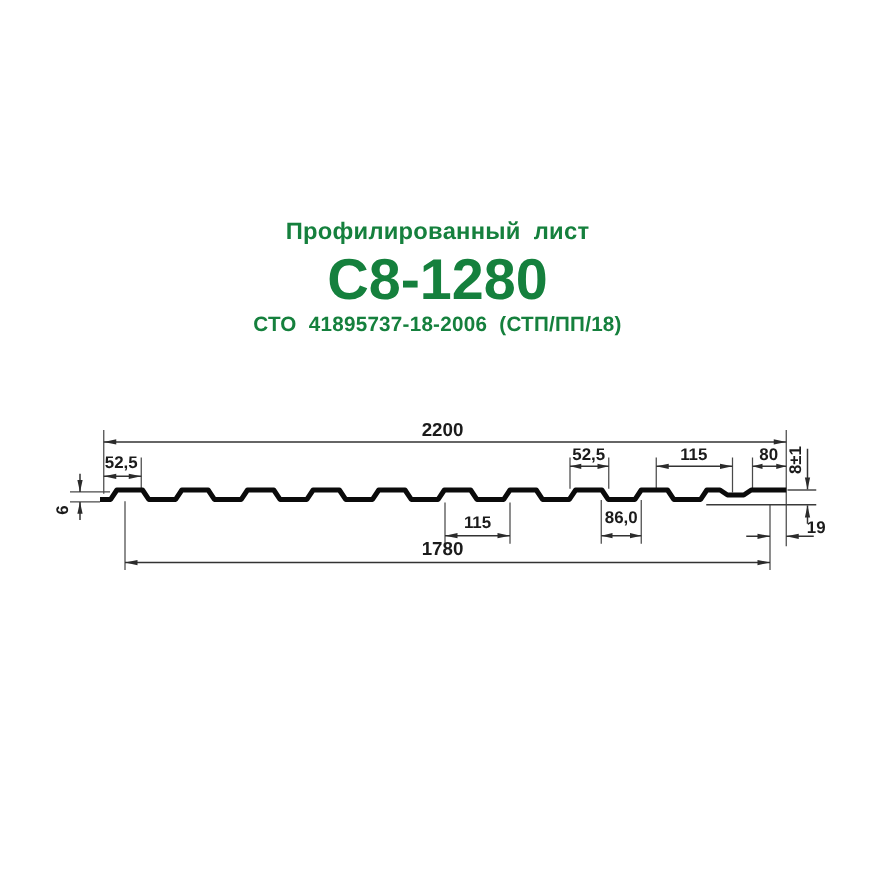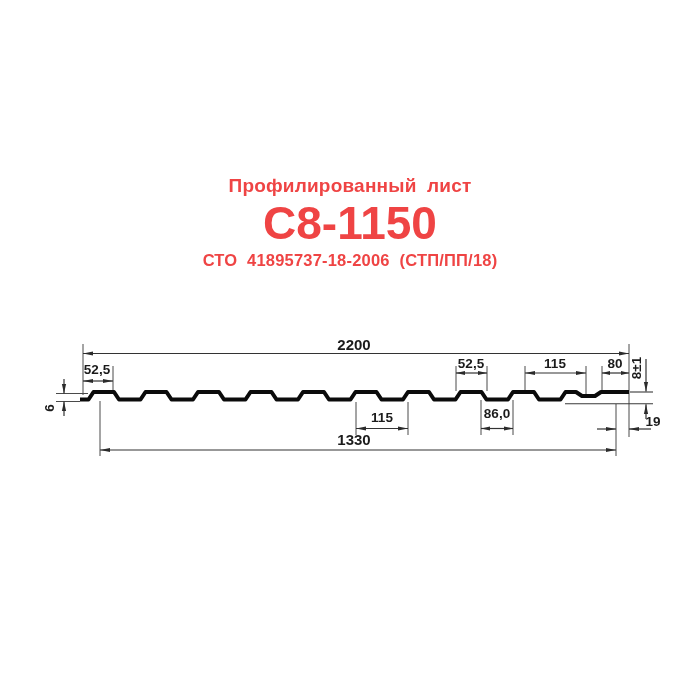--- a/index.html
+++ b/index.html
@@ -2,21 +2,21 @@
 <html><head>
 <meta charset="utf-8">
 <style>
   html,body{margin:0;padding:0;}
   body{
     width:700px;height:700px;position:relative;overflow:hidden;
     background:#ffffff;
     font-family:"Liberation Sans","DejaVu Sans",sans-serif;
   }
   .stage{position:absolute;inset:0;width:700px;height:700px;}
-  .hdr{position:absolute;left:0;width:700px;text-align:center;color:#ef4444;}
+  .hdr{position:absolute;left:0;width:700px;text-align:center;color:#15803d;}
   .hdr-sub{top:175px;font-size:19px;font-weight:bold;letter-spacing:.2px;word-spacing:5px;}
   .hdr-main{top:196px;font-size:46px;font-weight:bold;letter-spacing:0px;}
   .hdr-std{top:251px;font-size:16.5px;font-weight:bold;word-spacing:5px;letter-spacing:.2px;}
   .dim{
     position:absolute;color:#1b1b1b;font-weight:bold;font-size:13.5px;
     text-align:center;line-height:14px;white-space:nowrap;
   }
   .dim-big{font-size:15px;}
   .rot{transform:rotate(-90deg);transform-origin:center center;}
   svg{position:absolute;left:0;top:0;}
@@ -25,21 +25,21 @@
   .arrow{fill:#2b2b2b;stroke:none;}
   .profile{stroke:#0b0b0b;stroke-width:4;fill:none;stroke-linejoin:round;stroke-linecap:butt;}
   .thinref{stroke:#3a3a3a;stroke-width:1.1;fill:none;}
 </style>
 </head>
 <body>
 
 <div class="stage">
 
   <div class="hdr hdr-sub">Профилированный лист</div>
-  <div class="hdr hdr-main">С8-1150</div>
+  <div class="hdr hdr-main">С8-1280</div>
   <div class="hdr hdr-std">СТО 41895737-18-2006 (СТП/ПП/18)</div>
 
   <svg width="700" height="700" viewBox="0 0 700 700">
 
     <g>
       <line class="extline" x1="83" y1="344" x2="83" y2="395"></line>
       <line class="extline" x1="113" y1="366" x2="113" y2="392"></line>
       <line class="extline" x1="629" y1="344" x2="629" y2="437"></line>
       <line class="extline" x1="100" y1="401" x2="100" y2="456"></line>
       <line class="extline" x1="616" y1="404" x2="616" y2="456"></line>
@@ -134,21 +134,21 @@
       L 250.5 392 L 271.5 392 L 276.5 399.5 L 298 399.5
       L 303 392 L 324 392 L 329 399.5 L 350.5 399.5
       L 355.5 392 L 376.5 392 L 381.5 399.5 L 403 399.5
       L 408 392 L 429 392 L 434 399.5 L 455.5 399.5
       L 460.5 392 L 481.5 392 L 486.5 399.5 L 508 399.5
       L 513 392 L 534 392 L 539 399.5 L 560.5 399.5
       L 565.5 392 L 576 392 L 582 396 L 595 396 L 601 392 L 629 392"></path>
   </svg>
 
   <span class="dim dim-big" style="left:314px;top:338px;width:80px;">2200</span>
-  <span class="dim dim-big" style="left:314px;top:433px;width:80px;">1330</span>
+  <span class="dim dim-big" style="left:314px;top:433px;width:80px;">1780</span>
   <span class="dim" style="left:77px;top:363px;width:40px;">52,5</span>
   <span class="dim rot" style="left:36px;top:401px;width:28px;">6</span>
   <span class="dim" style="left:362px;top:411px;width:40px;">115</span>
   <span class="dim" style="left:477px;top:407px;width:40px;">86,0</span>
   <span class="dim" style="left:451px;top:357px;width:40px;">52,5</span>
   <span class="dim" style="left:535px;top:357px;width:40px;">115</span>
   <span class="dim" style="left:595px;top:357px;width:40px;">80</span>
   <span class="dim rot" style="left:620px;top:361px;width:34px;">8±1</span>
   <span class="dim" style="left:636px;top:415px;width:34px;">19</span>
 

